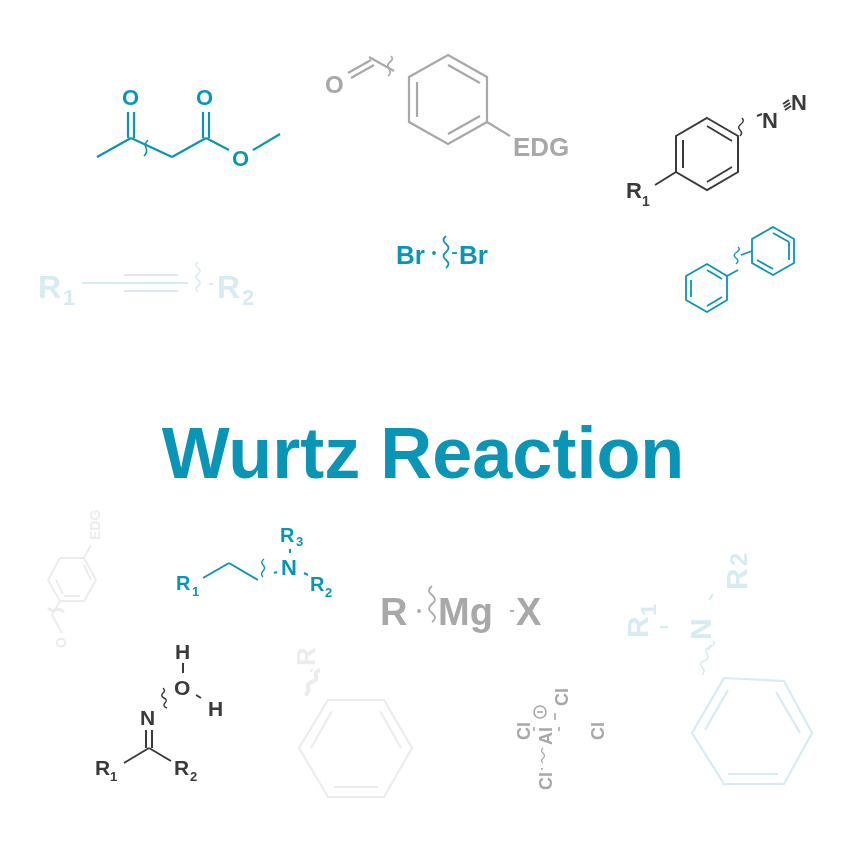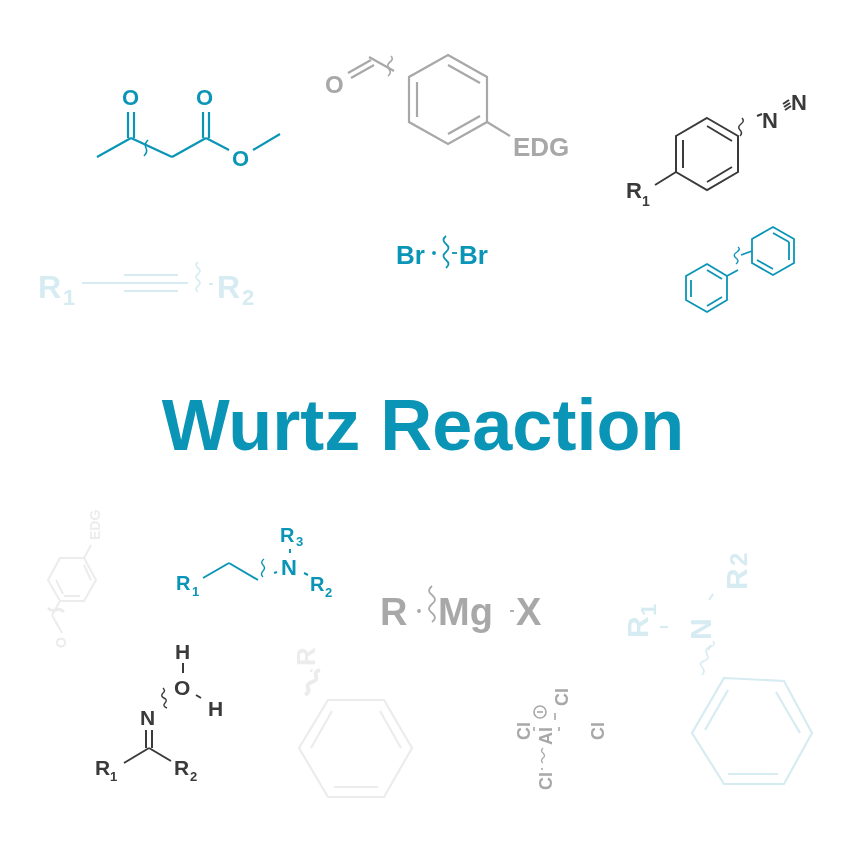--- a/index.html
+++ b/index.html
@@ -1,20 +1,20 @@
 <!DOCTYPE html>
 <html><head>
   <meta charset="utf-8">
   <style>
     html, body { margin: 0; padding: 0; background: #ffffff; }
     body { width: 846px; height: 846px; position: relative; overflow: hidden;
            font-family: "Liberation Sans", "DejaVu Sans", sans-serif; }
     .canvas { position: absolute; left: 0; top: 0; width: 846px; height: 846px; }
     svg text { font-family: "Liberation Sans", "DejaVu Sans", sans-serif; font-weight: bold; }
-    .title { position: absolute; left: 0; top: 384px; width: 846px; text-align: center;
+    .title { position: absolute; left: 0; top: 412px; width: 846px; text-align: center;
              font-size: 72px; font-weight: bold; color: #0a95b6; letter-spacing: 0px;
              font-family: "Liberation Sans", "DejaVu Sans", sans-serif; }
   </style>
 </head>
 <body>
 
 <svg class="canvas" viewBox="0 0 846 846" xmlns="http://www.w3.org/2000/svg">
 
   <g stroke="#0a95b6" stroke-width="2.2" fill="none">
     <line x1="97" y1="157" x2="131" y2="138"></line>

